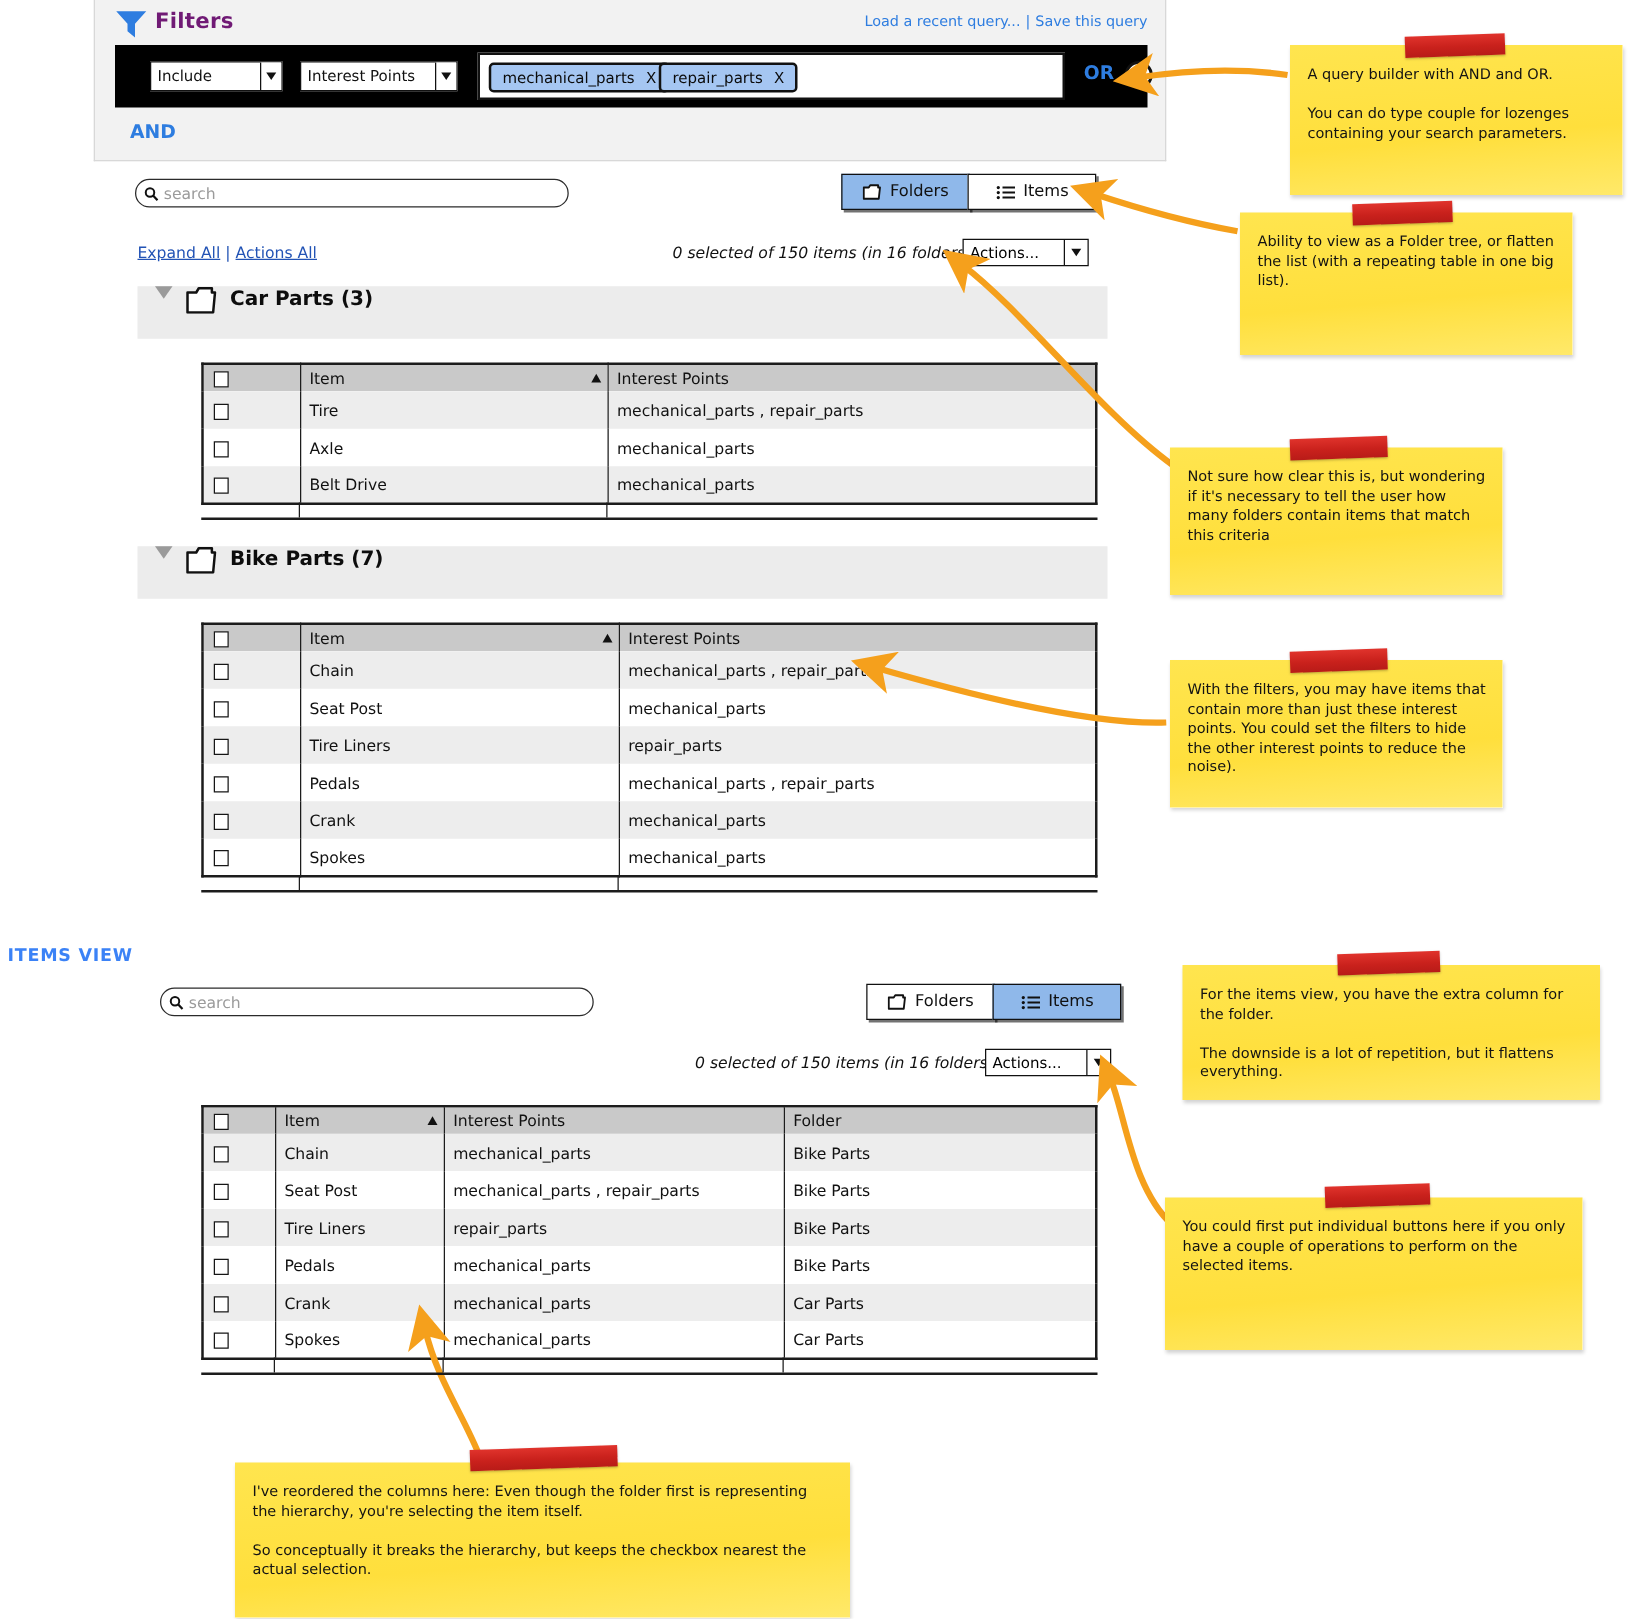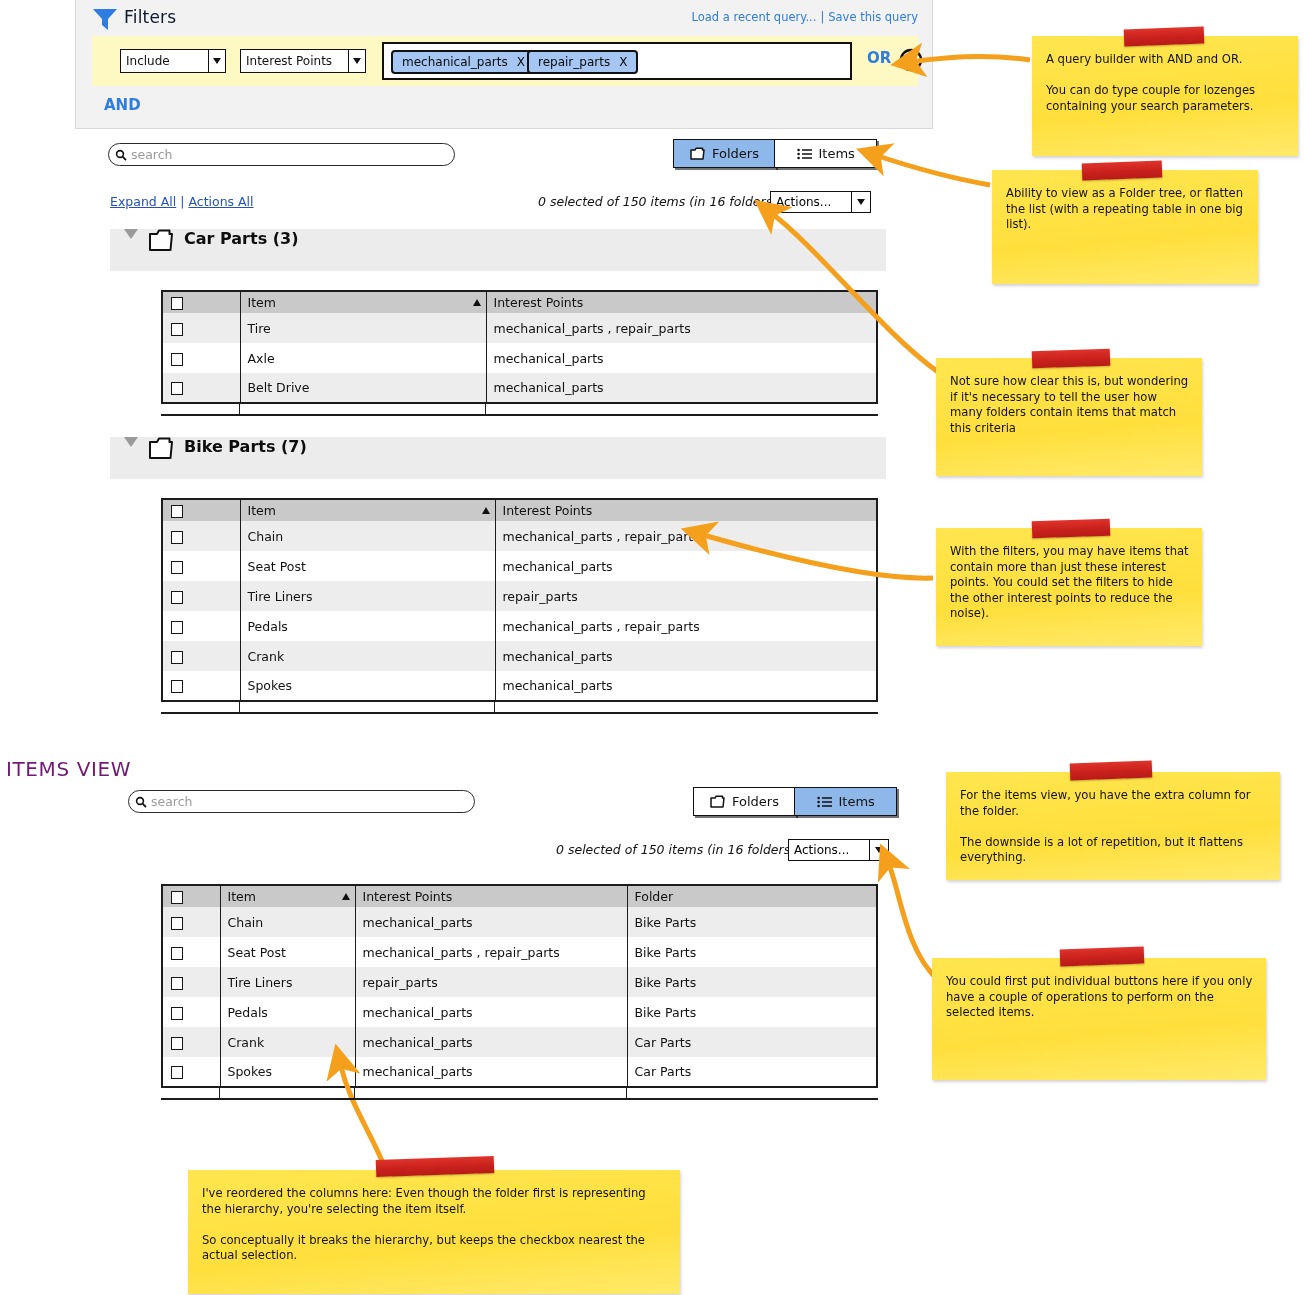--- a/index.html
+++ b/index.html
@@ -23,33 +23,33 @@
     background: #f2f2f2;
     border: 1px solid #d8d8d8;
     border-top: none;
   }
   .filters-head {
     position: absolute; left: 0; top: 0; width: 100%; height: 36px;
   }
   .funnel-icon { position: absolute; left: 16px; top: 7px; width: 26px; height: 24px; }
   .filters-title {
     position: absolute; left: 48px; top: 7px;
-    font-size: 17px; color: #0f172a; letter-spacing: .2px;
+    font-size: 17px; color: #701a75; letter-spacing: .2px; font-weight: bold;
   }
   .filters-links {
     position: absolute; right: 14px; top: 10px;
     font-size: 11.5px; color: #2e7de0; white-space: nowrap;
   }
   .filters-links a { color: #2e7de0; text-decoration: none; }
   .filters-links .sep { color: #2e7de0; margin: 0 4px; }
 
   .query-row {
     position: absolute; left: 16px; top: 36px;
     width: 826px; height: 50px;
-    background: #fef9c3;
+    background: #000000;
   }
   .wf-select {
     position: absolute;
     height: 24px;
     background: #ffffff;
     border: 1.6px solid #111;
     display: flex; align-items: center;
   }
   .wf-select .sel-text {
     flex: 1 1 auto; padding-left: 5px;
@@ -213,21 +213,21 @@
   }
   .tbl-foot-line {
     position: absolute;
     border-left: 1.6px solid #1c1c1c;
     width: 0;
   }
 
   
   .section-label {
     position: absolute;
-    font-size: 20px; font-weight: normal; color: #701a75;
+    font-size: 14px; font-weight: bold; color: #3b82f6;
     letter-spacing: .6px;
   }
 
   
   .note {
     position: absolute;
     background: #ffe14d;
     background: linear-gradient(175deg, #ffe54f 0%, #ffdf3c 60%, #ffe96a 100%);
     box-shadow: 1px 2px 3px rgba(0,0,0,.18);
   }

